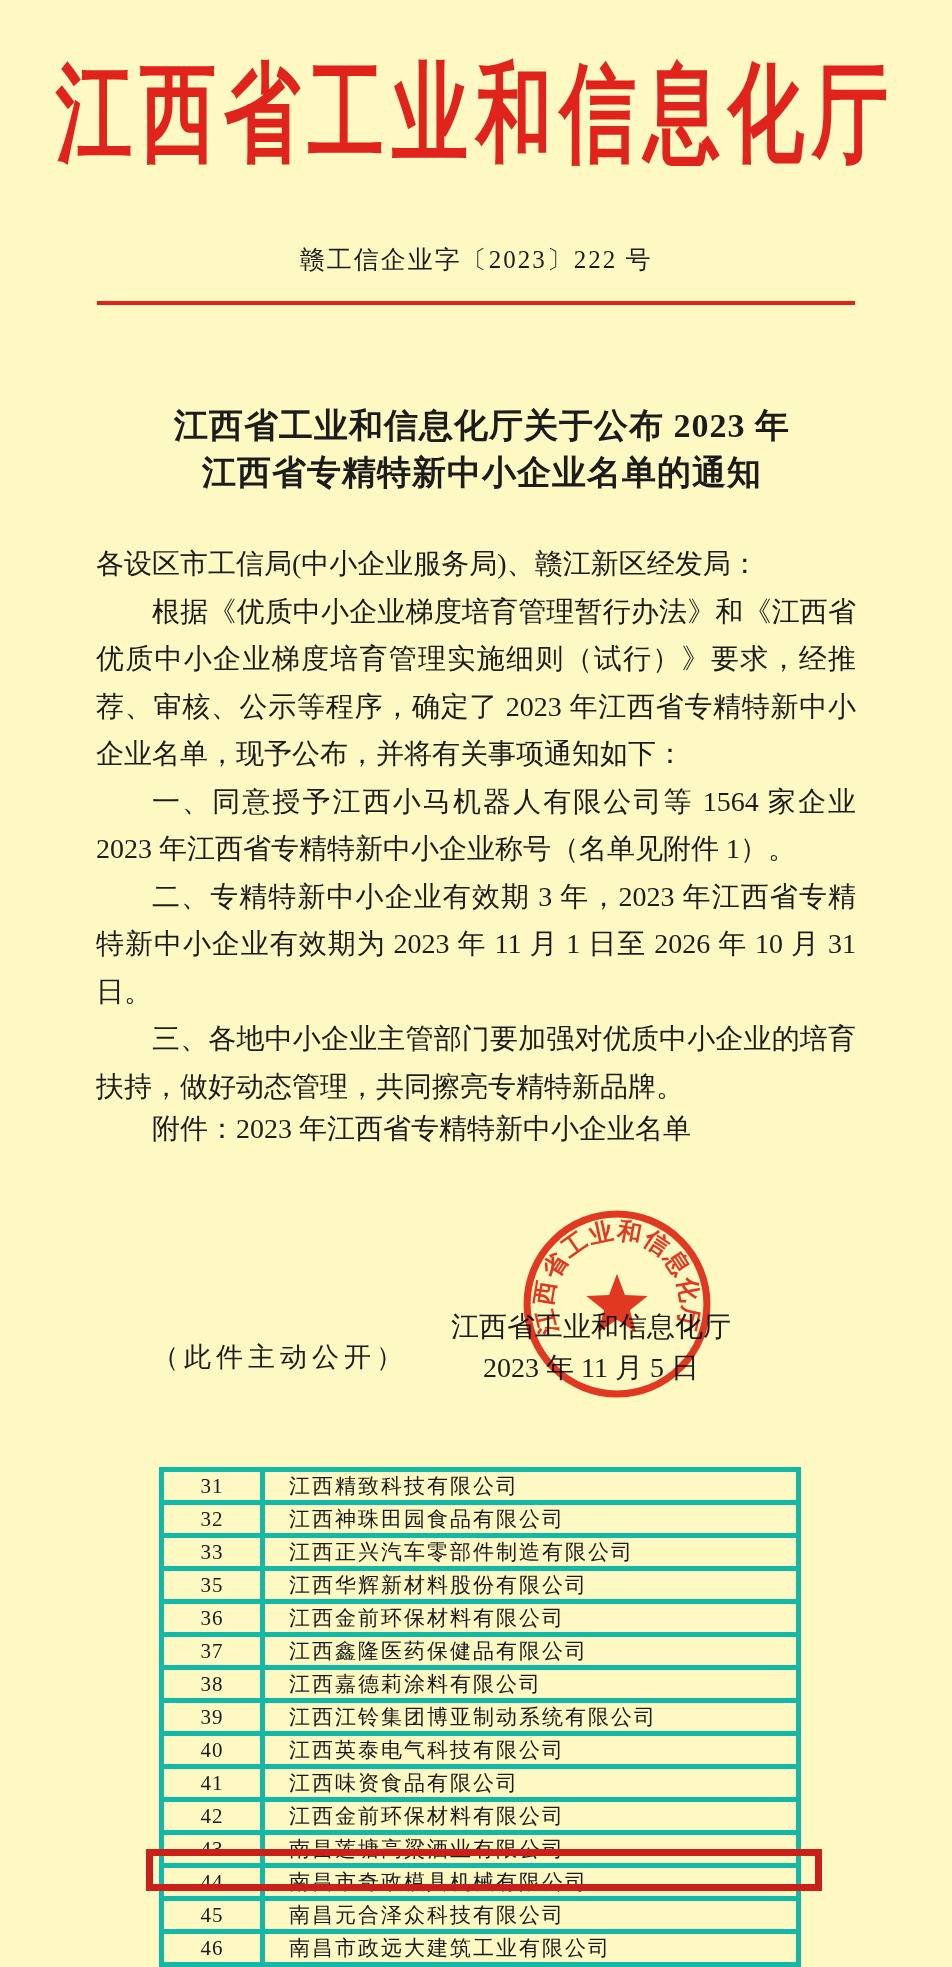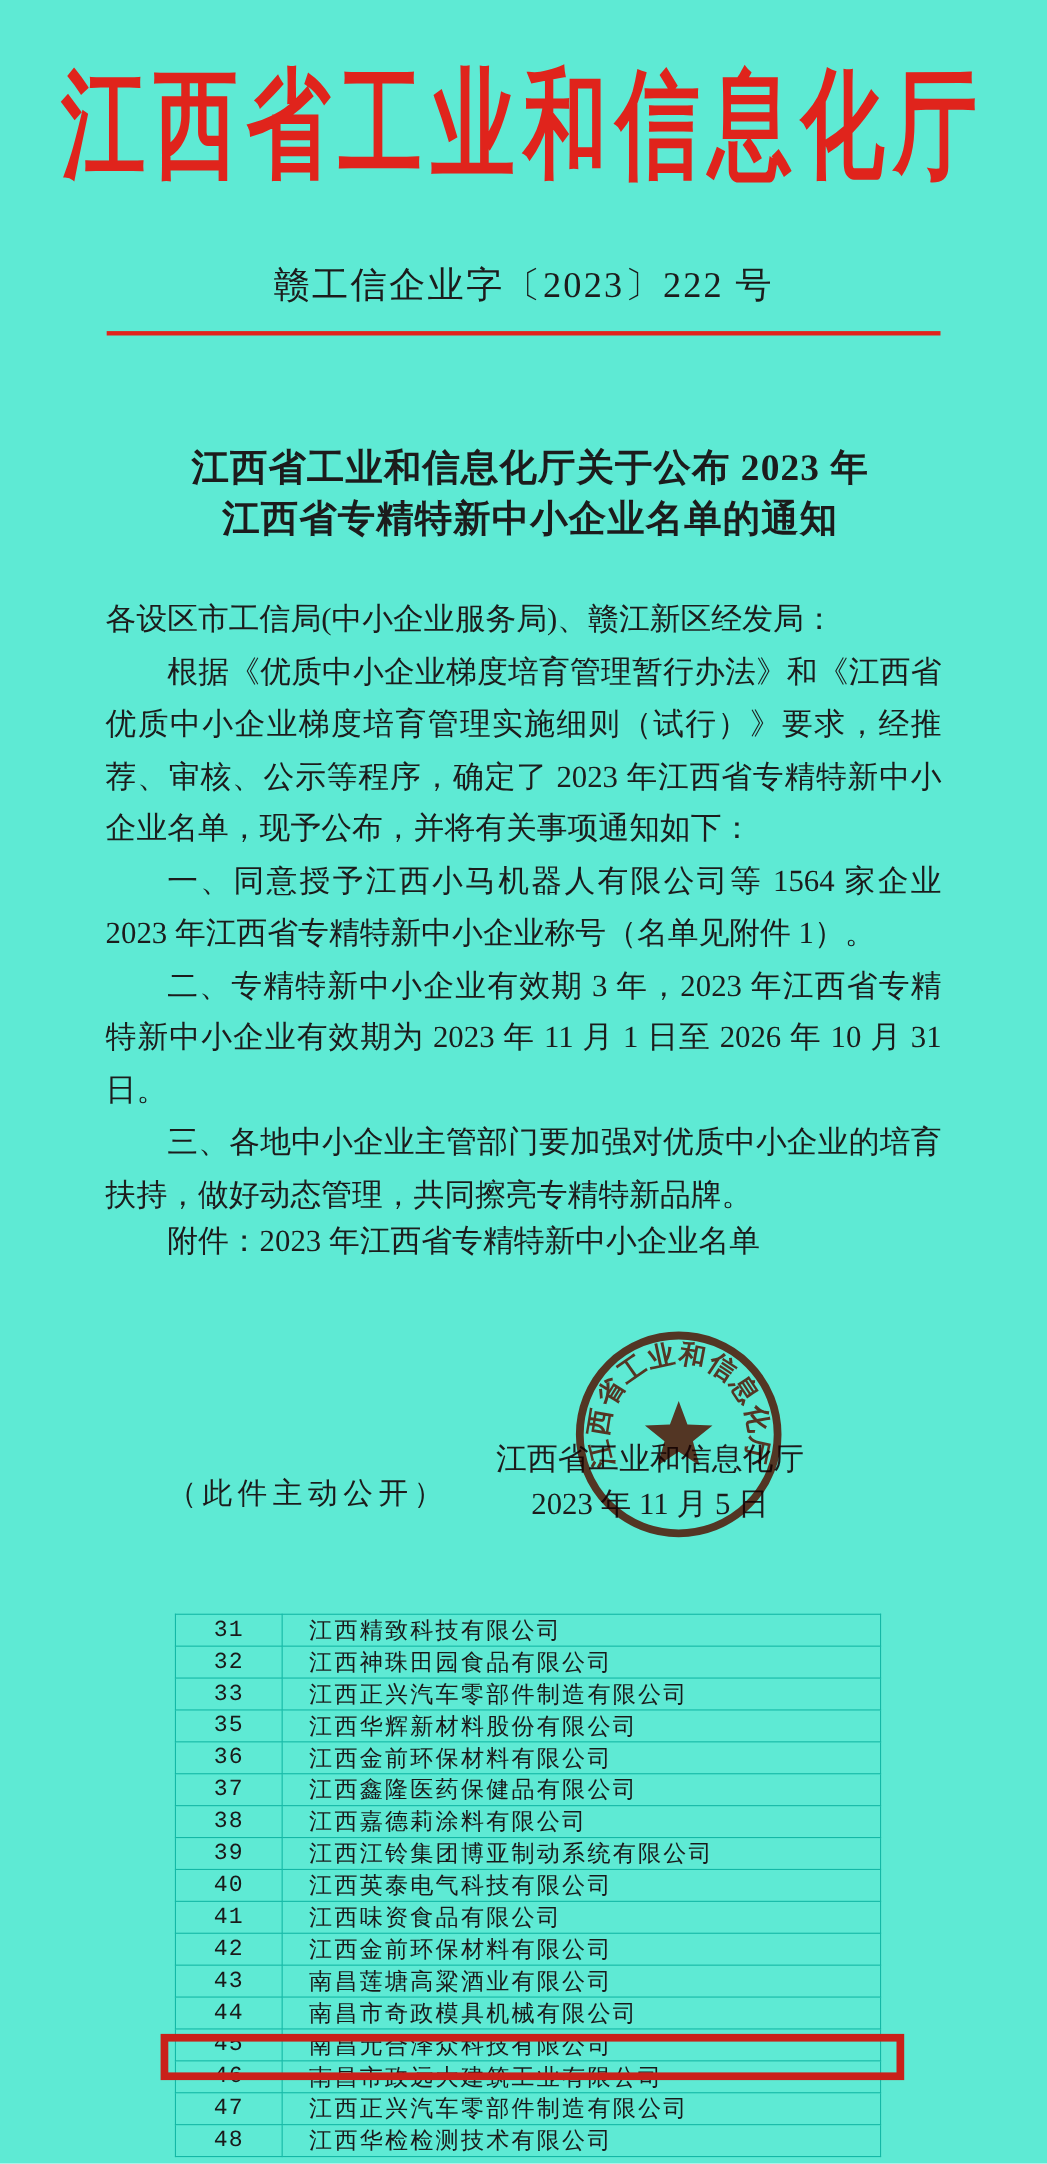--- a/index.html
+++ b/index.html
@@ -1,30 +1,30 @@
 <!DOCTYPE html>
 <html style="--accent-red: #e0241c; --seal-red: #e02918; --highlight-red: #c9211a;"><head>
 <meta charset="utf-8">
 <style>
   html,body { margin:0; padding:0; background:#ffffff; }
   .page {
     position:relative; width:952px; height:1967px; margin:0 auto;
-    background:#5eead4; overflow:hidden; color:#1c1c1c;
+    background:#fef9c3; overflow:hidden; color:#1c1c1c;
     font-family:"Liberation Serif","DejaVu Serif",serif;
   }
   
   .agency-title {
     position:absolute; top:42px; left:0; right:0;
     text-align:center; color:var(--accent-red,#e0241c);
     font-size:76px; font-weight:bold; letter-spacing:8px; white-space:nowrap;
     transform:scaleY(1.42); transform-origin:center top;
   }
   .doc-number {
     position:absolute; top:245px; left:0; right:0;
-    text-align:center; font-size:33px; letter-spacing:2px; line-height:30px;
+    text-align:center; font-size:25px; letter-spacing:2px; line-height:30px;
   }
   .red-rule {
     position:absolute; top:301px; left:97px; width:758px; height:4px;
     background:var(--accent-red,#e0241c);
   }
   
   .doc-title {
     position:absolute; top:402px; left:12px; right:0;
     text-align:center; font-size:34px; font-weight:bold; line-height:47px;
     letter-spacing:1px;
@@ -53,22 +53,22 @@
     fill:var(--seal-red,#e02918);
     font-family:"Liberation Serif","DejaVu Serif",serif;
   }
   
   .company-table {
     position:absolute; top:1467px; left:159px; width:642px;
     border-collapse:collapse; table-layout:fixed;
     font-size:21px; color:#1a1a1a;
   }
   .company-table td {
-    border:1px solid #14b8a6; height:25px; padding:0;
-    overflow:hidden; white-space:nowrap;font-family:Liberation Mono, monospace;
+    border:5px solid #14b8a6; height:25px; padding:0;
+    overflow:hidden; white-space:nowrap;
   }
   .company-table td.num  { width:96px; text-align:center; letter-spacing:1px; }
   .company-table td.name { padding-left:24px; letter-spacing:2px; }
   .highlight-box {
     position:absolute; top:1849px; left:146px; width:676px; height:42px;
     box-sizing:border-box; border:7px solid var(--highlight-red,#c9211a);
     pointer-events:none;
   }
 </style>
 </head>

